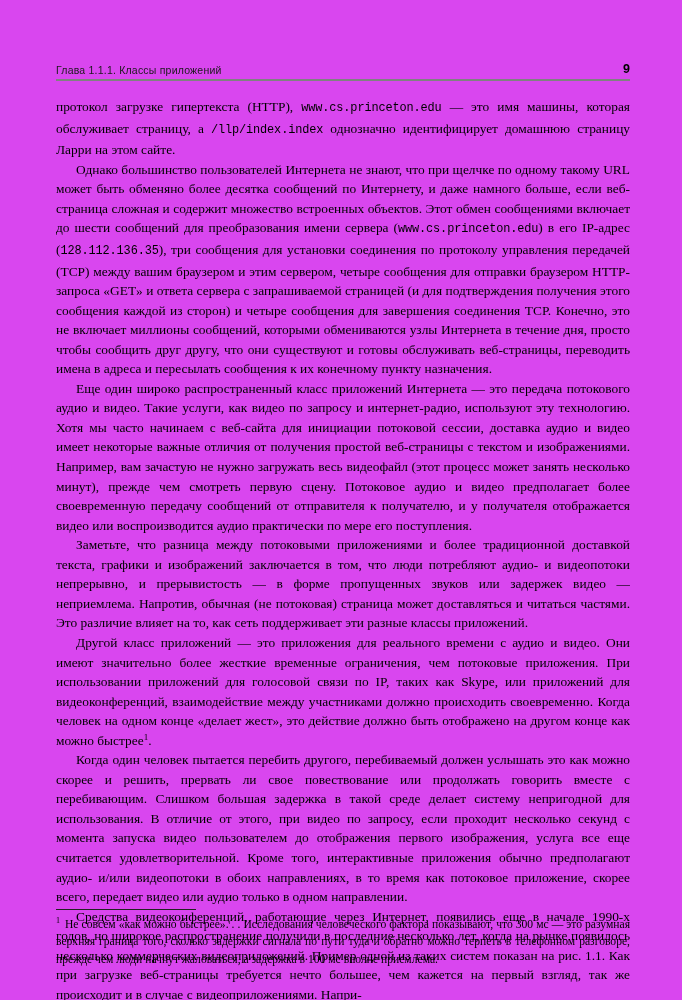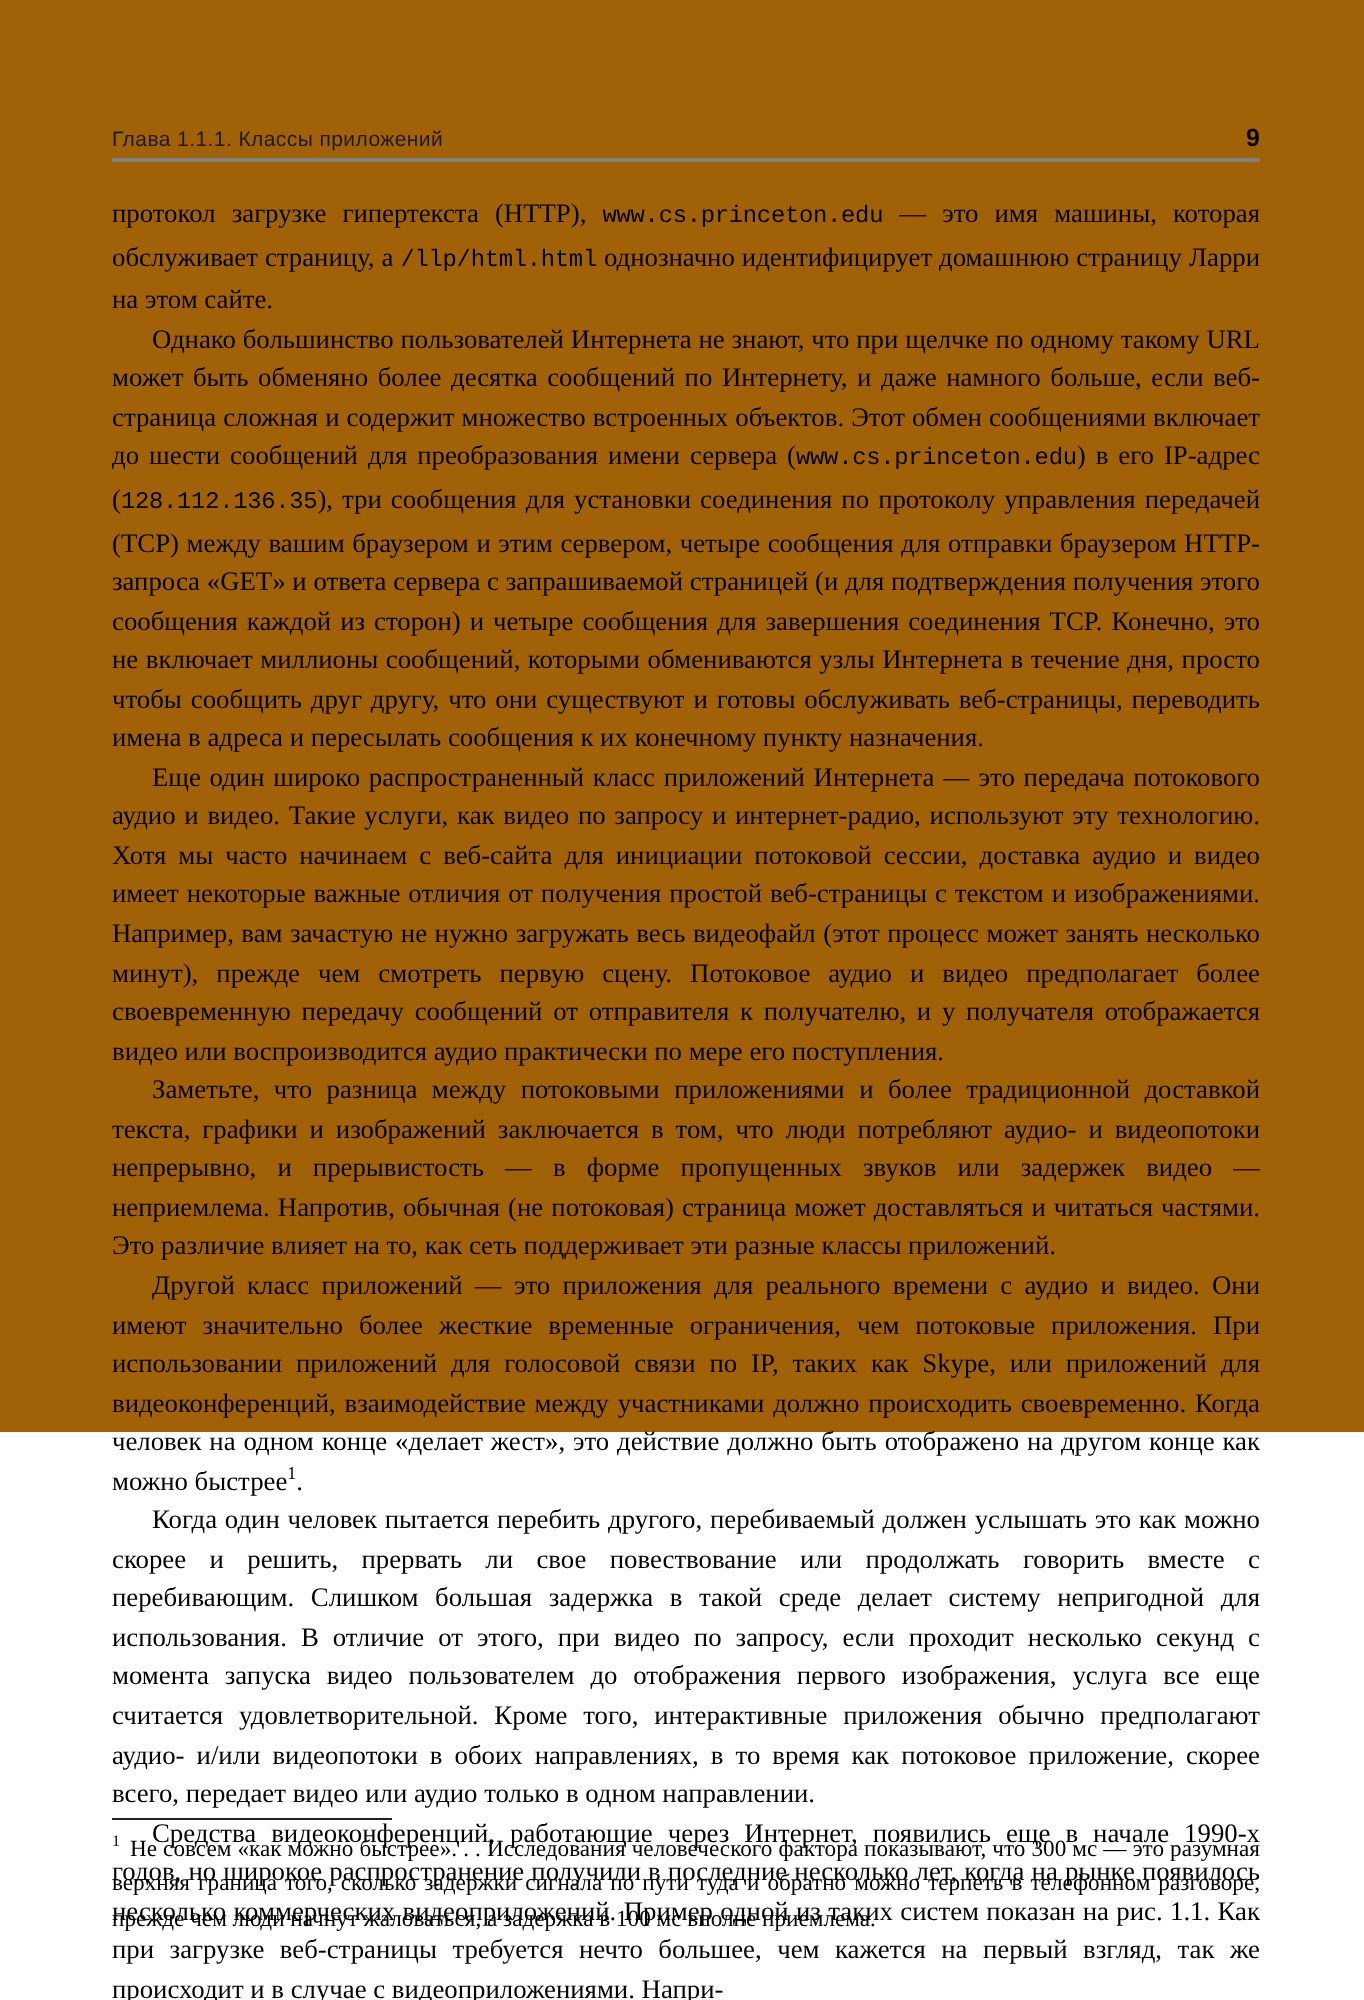--- a/index.html
+++ b/index.html
@@ -12,22 +12,22 @@
     height: 1000px;
     font-family: "Liberation Serif", serif;
     color: #111111;
     position: relative;
     overflow: hidden;
   }
   .page {
     position: absolute;
     left: 0; top: 0;
     width: 682px;
-    height: 716px;
-    background: #a16207;
+    height: 1000px;
+    background: #d946ef;
   }
   .content {
     position: absolute;
     left: 56px;
     top: 56px;
     width: 574px;
   }
   
   .runhead {
     display: flex;
@@ -114,21 +114,21 @@
 
   <div class="content">
 
     <div class="runhead">
       <div class="runhead-title">Глава 1.1.1. Классы приложений</div>
       <div class="runhead-page">9</div>
     </div>
     <div class="runhead-rule"></div>
 
     <div class="body-text">
-        <p><span>протокол загрузке гипертекста (HTTP), </span><span class="mono">www.cs.princeton.edu</span><span> — это имя машины, которая обслуживает страницу, а </span><span class="mono">/llp/html.html</span><span> однозначно идентифицирует домашнюю страницу Ларри на этом сайте.</span></p>
+        <p><span>протокол загрузке гипертекста (HTTP), </span><span class="mono">www.cs.princeton.edu</span><span> — это имя машины, которая обслуживает страницу, а </span><span class="mono">/llp/index.index</span><span> однозначно идентифицирует домашнюю страницу Ларри на этом сайте.</span></p>
         <p class="indent"><span>Однако большинство пользователей Интернета не знают, что при щелчке по одному такому URL может быть обменяно более десятка сообщений по Интернету, и даже намного больше, если веб-страница сложная и содержит множество встроенных объектов. Этот обмен сообщениями включает до шести сообщений для преобразования имени сервера (</span><span class="mono">www.cs.princeton.edu</span><span>) в его IP-адрес (</span><span class="mono">128.112.136.35</span><span>), три сообщения для установки соединения по протоколу управления передачей (TCP) между вашим браузером и этим сервером, четыре сообщения для отправки браузером HTTP-запроса «GET» и ответа сервера с запрашиваемой страницей (и для подтверждения получения этого сообщения каждой из сторон) и четыре сообщения для завершения соединения TCP. Конечно, это не включает миллионы сообщений, которыми обмениваются узлы Интернета в течение дня, просто чтобы сообщить друг другу, что они существуют и готовы обслуживать веб-страницы, переводить имена в адреса и пересылать сообщения к их конечному пункту назначения.</span></p>
         <p class="indent"><span>Еще один широко распространенный класс приложений Интернета — это передача потокового аудио и видео. Такие услуги, как видео по запросу и интернет-радио, используют эту технологию. Хотя мы часто начинаем с веб-сайта для инициации потоковой сессии, доставка аудио и видео имеет некоторые важные отличия от получения простой веб-страницы с текстом и изображениями. Например, вам зачастую не нужно загружать весь видеофайл (этот процесс может занять несколько минут), прежде чем смотреть первую сцену. Потоковое аудио и видео предполагает более своевременную передачу сообщений от отправителя к получателю, и у получателя отображается видео или воспроизводится аудио практически по мере его поступления.</span></p>
         <p class="indent"><span>Заметьте, что разница между потоковыми приложениями и более традиционной доставкой текста, графики и изображений заключается в том, что люди потребляют аудио- и видеопотоки непрерывно, и прерывистость — в форме пропущенных звуков или задержек видео — неприемлема. Напротив, обычная (не потоковая) страница может доставляться и читаться частями. Это различие влияет на то, как сеть поддерживает эти разные классы приложений.</span></p>
         <p class="indent"><span>Другой класс приложений — это приложения для реального времени с аудио и видео. Они имеют значительно более жесткие временные ограничения, чем потоковые приложения. При использовании приложений для голосовой связи по IP, таких как Skype, или приложений для видеоконференций, взаимодействие между участниками должно происходить своевременно. Когда человек на одном конце «делает жест», это действие должно быть отображено на другом конце как можно быстрее</span><sup class="fn">1</sup><span>.</span></p>
         <p class="indent"><span>Когда один человек пытается перебить другого, перебиваемый должен услышать это как можно скорее и решить, прервать ли свое повествование или продолжать говорить вместе с перебивающим. Слишком большая задержка в такой среде делает систему непригодной для использования. В отличие от этого, при видео по запросу, если проходит несколько секунд с момента запуска видео пользователем до отображения первого изображения, услуга все еще считается удовлетворительной. Кроме того, интерактивные приложения обычно предполагают аудио- и/или видеопотоки в обоих направлениях, в то время как потоковое приложение, скорее всего, передает видео или аудио только в одном направлении.</span></p>
         <p class="indent"><span>Средства видеоконференций, работающие через Интернет, появились еще в начале 1990-х годов, но широкое распространение получили в последние несколько лет, когда на рынке появилось несколько коммерческих видеоприложений. Пример одной из таких систем показан на рис. 1.1. Как при загрузке веб-страницы требуется нечто большее, чем кажется на первый взгляд, так же происходит и в случае с видеоприложениями. Напри-</span></p>
       </div>
 
   </div>
 

